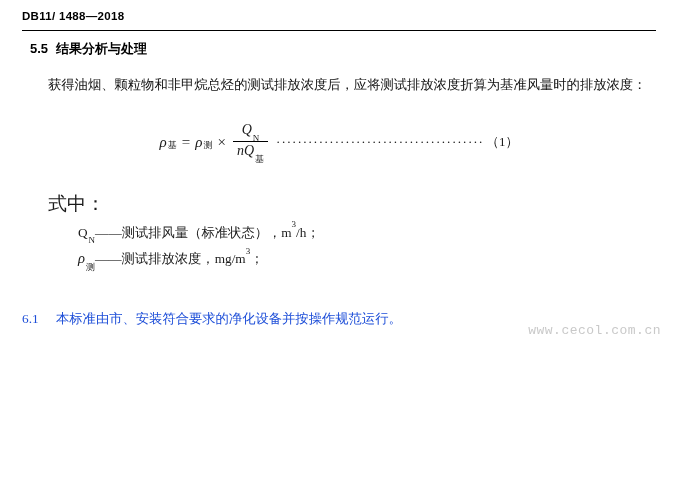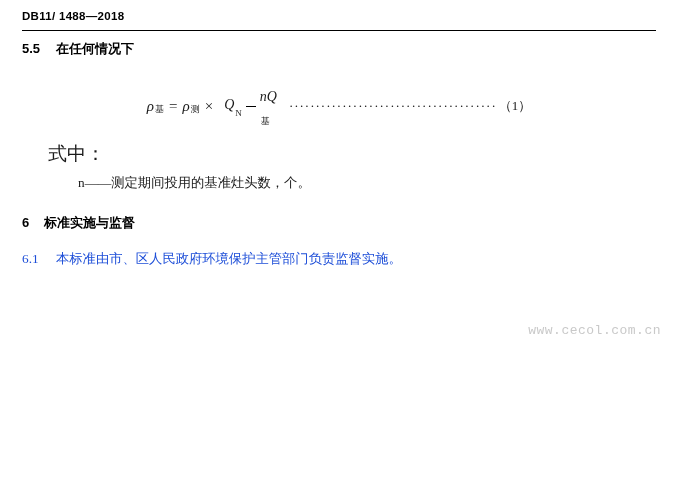--- a/index.html
+++ b/index.html
@@ -49,20 +49,21 @@
   .sec-head {
     font-family: "Liberation Sans", "DejaVu Sans", sans-serif;
     font-weight: bold;
     font-size: 13px;
     color: #000;
     margin: 0 0 0 0;
   }
   .sec-head .num {
     display: inline-block;
     min-width: 34px;
+    text-align: center;
   }
   .sec-head-6 .num {
     display: inline-block;
     min-width: 22px;
   }
   .para {
     font-size: 13.3px;
     line-height: 1.65;
     text-align: justify;
     margin: 0;
@@ -113,24 +114,24 @@
     font-style: normal;
     position: relative;
     top: 3px;
     padding-left: 1px;
   }
   .op {
     padding: 0 5px;
   }
   .frac {
     display: inline-flex;
-    flex-direction: row;
+    flex-direction: column;
     align-items: center;
     vertical-align: middle;
-    margin: 0 2px;
+    margin: 12px 2px;
   }
   .frac .top {
     padding: 0 4px 1px 4px;
     font-size: 14px;
   }
   .frac .bar {
     width: 100%;
     height: 1px;
     background: #000;
   }
@@ -191,25 +192,26 @@
 <body>
 
 <div class="page">
 
   <div class="header">DB11/ 1488—2018</div>
   <div class="rule"></div>
 
   <div class="body-block">
 
     <div class="sec-head">
-      <span class="num">5.5</span><span>在任何情况下</span>
+      <span class="num">5.5</span><span>结果分析与处理</span>
     </div>
 
     <div class="gap-16"></div>
 
+    <div class="para indent">获得油烟、颗粒物和非甲烷总烃的测试排放浓度后，应将测试排放浓度折算为基准风量时的排放浓度：</div>
 
     <div class="formula-row">
       <div class="formula-core">
         <span class="ital">ρ</span>
           <span class="sub">基</span>
         <span class="op">=</span>
         <span class="ital">ρ</span>
           <span class="sub">测</span>
         <span class="op">×</span>
         <span class="frac">
@@ -221,34 +223,34 @@
         <span class="eqnum">（1）</span>
       </div>
     </div>
 
     <div class="gap-10"></div>
 
     <div class="where-label">式中：</div>
 
     <div class="where-list">
       <div class="where-item">
-        <span>n</span><span>——测定期间投用的基准灶头数，个。</span>
+        <span>Q</span><span class="sub">N</span><span>——测试排风量（标准状态），m</span><span class="sup">3</span><span>/h；</span>
       </div>
+      <div class="where-item">
+        <span class="sym-rho">ρ</span><span class="sub">测</span><span>——测试排放浓度，mg/m</span><span class="sup">3</span><span>；</span>
+      </div>
     </div>
 
     <div class="gap-20"></div>
 
-    <div class="sec-head sec-head-6">
-      <span class="num">6</span><span>标准实施与监督</span>
-    </div>
 
     <div class="gap-16"></div>
 
     <div class="numbered">
-      <span class="lbl">6.1</span><span>本标准由市、区人民政府环境保护主管部门负责监督实施。</span>
+      <span class="lbl">6.1</span><span>本标准由市、安装符合要求的净化设备并按操作规范运行。</span>
     </div>
 
     <div class="gap-12"></div>
 
 
   </div>
 
   <div class="watermark">www.cecol.com.cn</div>
 
 </div>

